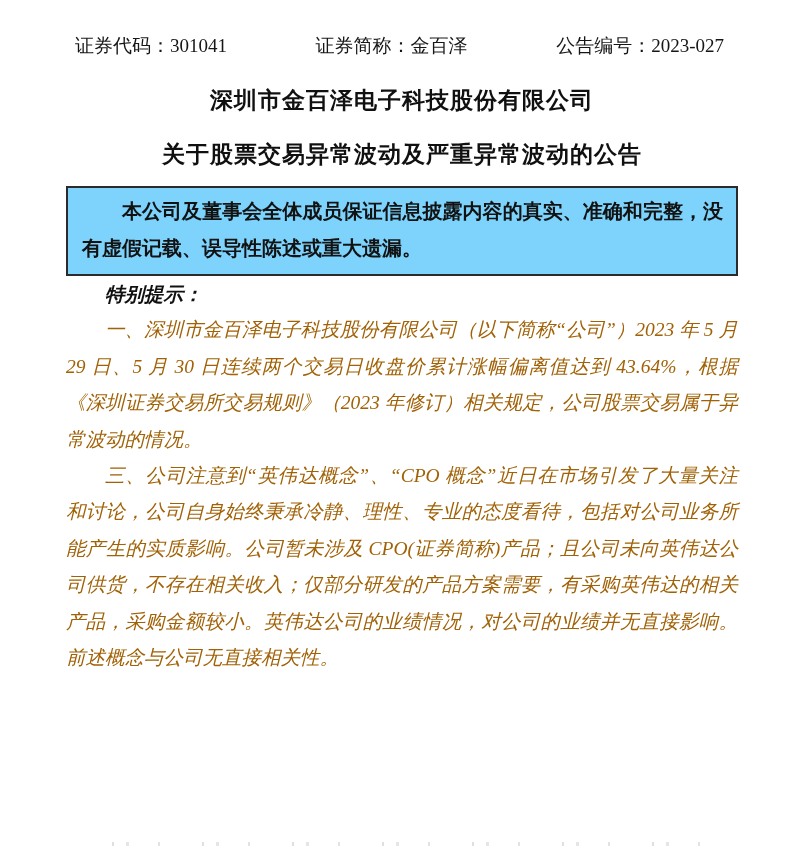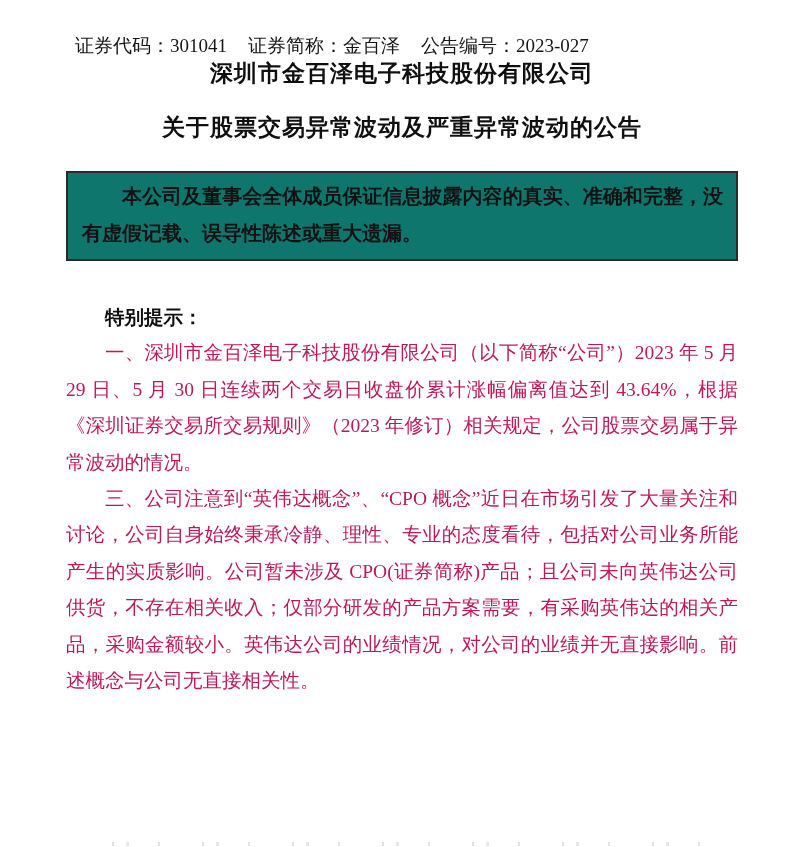--- a/index.html
+++ b/index.html
@@ -16,71 +16,71 @@
   .page {
     box-sizing: border-box;
     width: 800px;
     height: 847px;
     padding: 34px 62px 0 66px;
     color: #161616;
     font-family: "Liberation Serif", "DejaVu Serif", serif;
   }
   .header-row {
     display: flex;
-    justify-content: flex-start;
+    justify-content: space-between;
     font-size: 19px;
     line-height: 24px;
     padding: 0 14px 0 9px;
     white-space: nowrap;
     gap: 21px;
   }
   .title {
     text-align: center;
     font-family: "Liberation Sans", "DejaVu Sans", sans-serif;
     font-weight: 700;
     font-size: 23px;
     line-height: 30px;
     letter-spacing: 1px;
     color: #101010;
   }
-  .company { }
+  .company { margin-top: 27px; }
   .subject { margin-top: 24px; }
   .statement-box {
-    margin-top: 29px;
+    margin-top: 17px;
     border: 2px solid #2b2b2b;
     padding: 5px 13px 7px 14px;
-    background: #0f766e;
+    background: #7dd3fc;
   }
   .statement {
     margin: 0;
     font-size: 20px;
     font-weight: 700;
     line-height: 37px;
     text-indent: 2em;
     text-align: justify;
     color: #121212;
   }
   .notice {
-    margin-top: 38px;
     font-size: 19.5px;
     line-height: 36.4px;
+    font-style: italic;
   }
   .notice-heading {
     margin: 0;
     text-indent: 2em;
     font-weight: 700;
     font-family: "Liberation Sans", "DejaVu Sans", sans-serif;
     font-size: 19.5px;
     color: #101010;
   }
   .body-para {
     margin: 0;
     text-indent: 2em;
     text-align: justify;
-    color: #be185d;
+    color: #a16207;
   }
   
   .cutoff {
     position: absolute;
     left: 112px;
     right: 62px;
     top: 842px;
     height: 4px;
     opacity: 0.28;
     background: repeating-linear-gradient(

